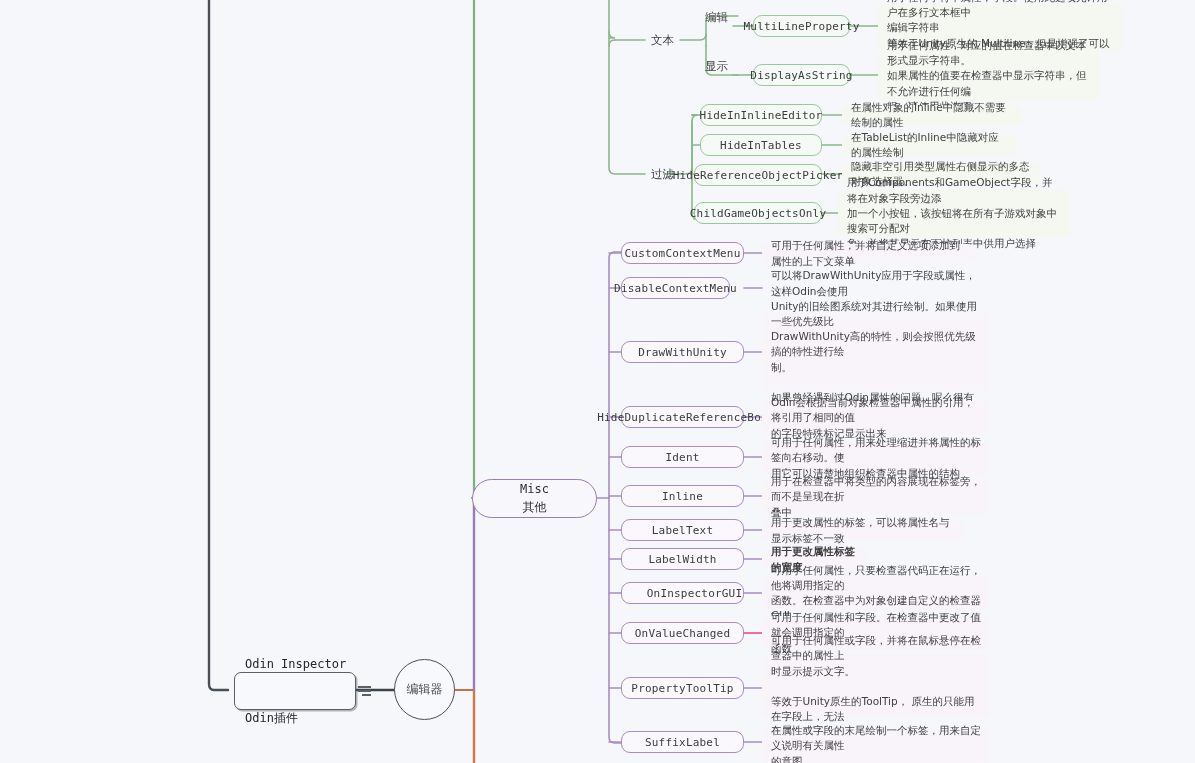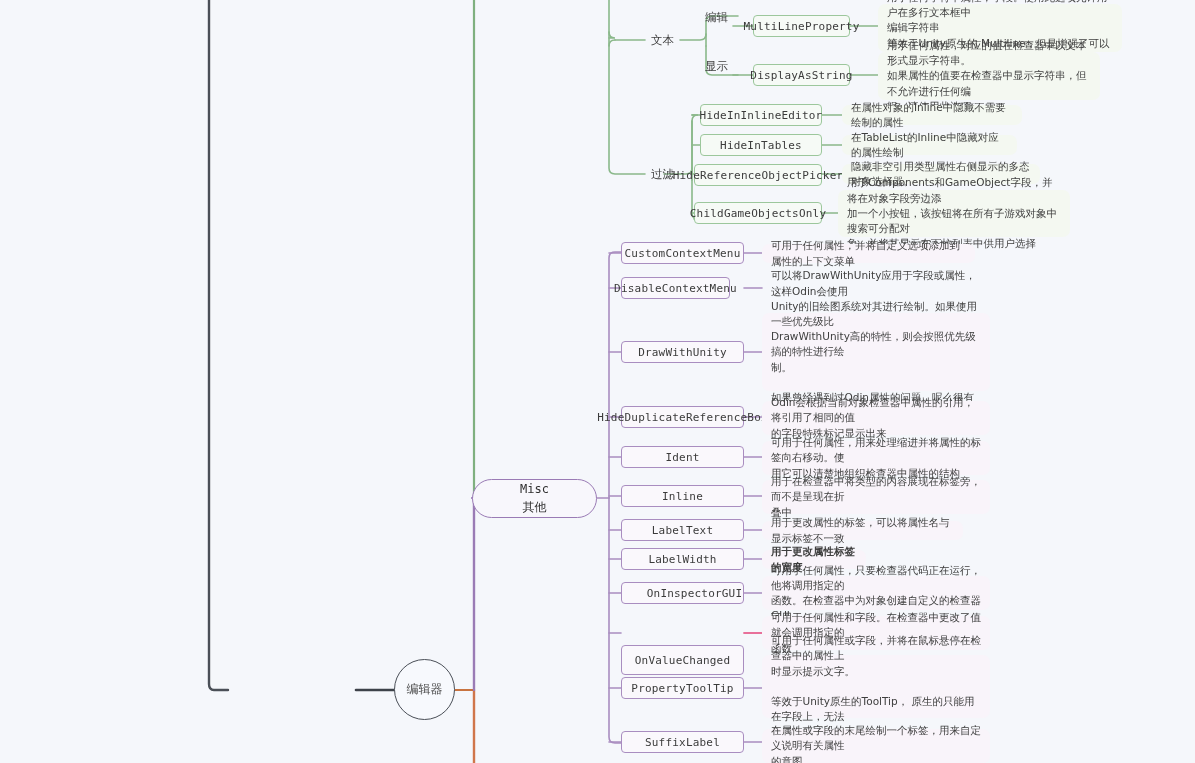--- a/index.html
+++ b/index.html
@@ -35,21 +35,21 @@
     display: flex;
     align-items: center;
     justify-content: center;
     text-align: center;
     background: #f7f9fd;
     white-space: pre;
   }
 
   
   .box {
-    border-radius: 4px;
+    border-radius: 9px;
     border: 1px solid #9cc79c;
     font-size: 11px;
     letter-spacing: .2px;
     color: #3b3b3b;
     background: #f6faf6;
   }
   .box.purple {
     border-color: #a98dc0;
     background: #faf8fc;
   }
@@ -221,20 +221,29 @@
       <path d="M 744 496 L 762 496" stroke="#a98dc0" stroke-width="1.6"></path>
       <path d="M 744 530 L 762 530" stroke="#a98dc0" stroke-width="1.6"></path>
       <path d="M 744 559 L 762 559" stroke="#a98dc0" stroke-width="1.6"></path>
       <path d="M 744 593 L 762 593" stroke="#a98dc0" stroke-width="1.6"></path>
       <path d="M 744 633 L 762 633" stroke="#e8709a" stroke-width="1.8"></path>
       <path d="M 744 688 L 762 688" stroke="#a98dc0" stroke-width="1.6"></path>
       <path d="M 744 742 L 762 742" stroke="#a98dc0" stroke-width="1.6"></path>
     </g>
   </svg>
 
+  <div class="node root" style="left:234px; top:672px; width:122px; height:38px;">
+    <div class="rtext">
+      <div>Odin Inspector</div>
+      <div class="l2">Odin插件</div>
+    </div>
+    <div class="hamburger">
+      <i></i><i></i><i></i>
+    </div>
+  </div>
 
   <div class="node pill" style="left:472px; top:479px; width:125px; height:39px;">
     <span>Misc</span>
     <span class="cn">其他</span>
   </div>
 
   <div class="node circle" style="left:394px; top:659px; width:61px; height:61px;">
     <span>编辑器</span>
   </div>
 
@@ -362,21 +371,21 @@
   </div>
 
   <div class="node box purple" style="left:621px; top:582px; width:123px; height:22px;padding-left:24px;">
     <span>OnInspectorGUI</span>
   </div>
   <div class="node desc purple" style="left:762px; top:576px; width:228px; height:34px;">
     <span>可用于任何属性，只要检查器代码正在运行，他将调用指定的
 函数。在检查器中为对象创建自定义的检查器GUI</span>
   </div>
 
-  <div class="node box purple" style="left:621px; top:622px; width:123px; height:30px;margin-top:23px;">
+  <div class="node box purple" style="left:621px; top:622px; width:123px; height:22px;">
     <span>OnValueChanged</span>
   </div>
   <div class="node desc purple" style="left:762px; top:616px; width:228px; height:34px;">
     <span>可用于任何属性和字段。在检查器中更改了值就会调用指定的
 函数</span>
   </div>
 
   <div class="node box purple" style="left:621px; top:677px; width:123px; height:22px;">
     <span>PropertyToolTip</span>
   </div>

